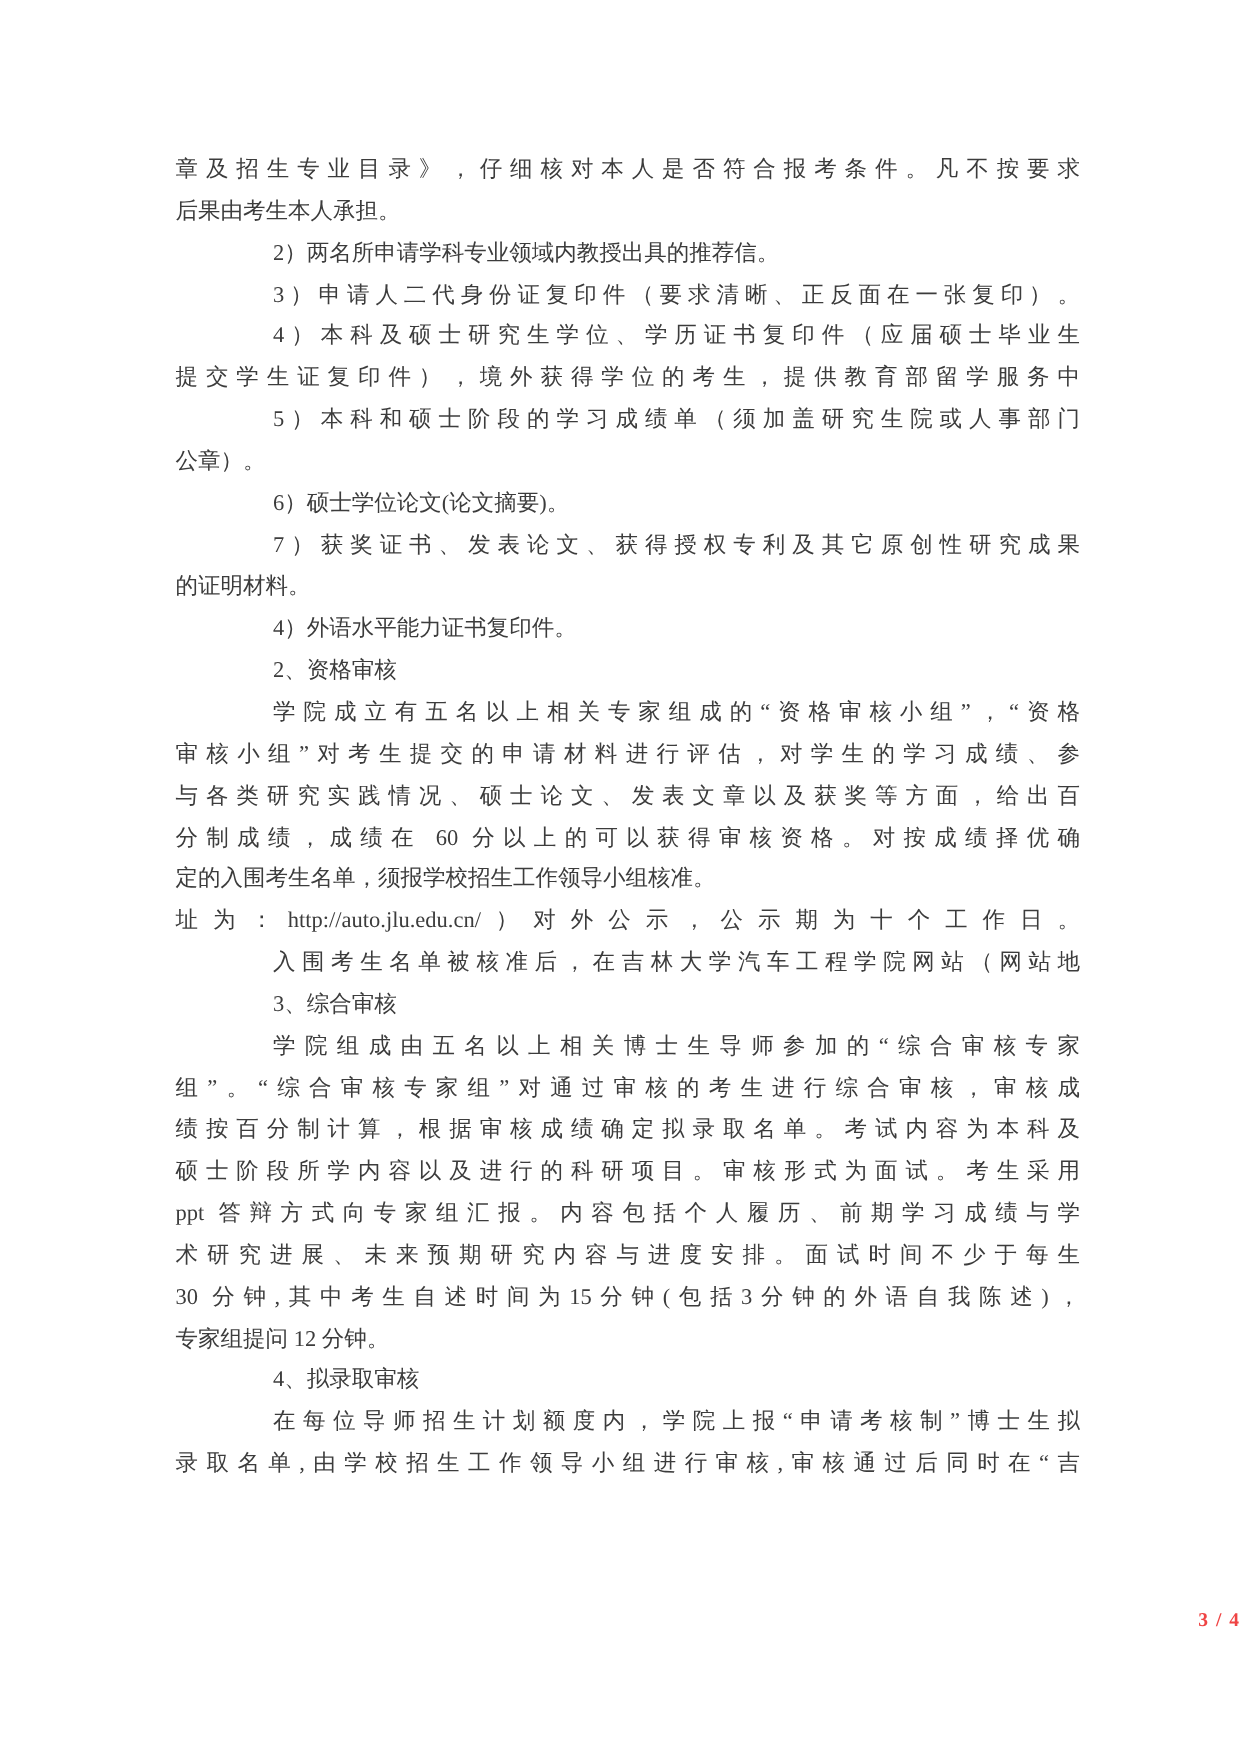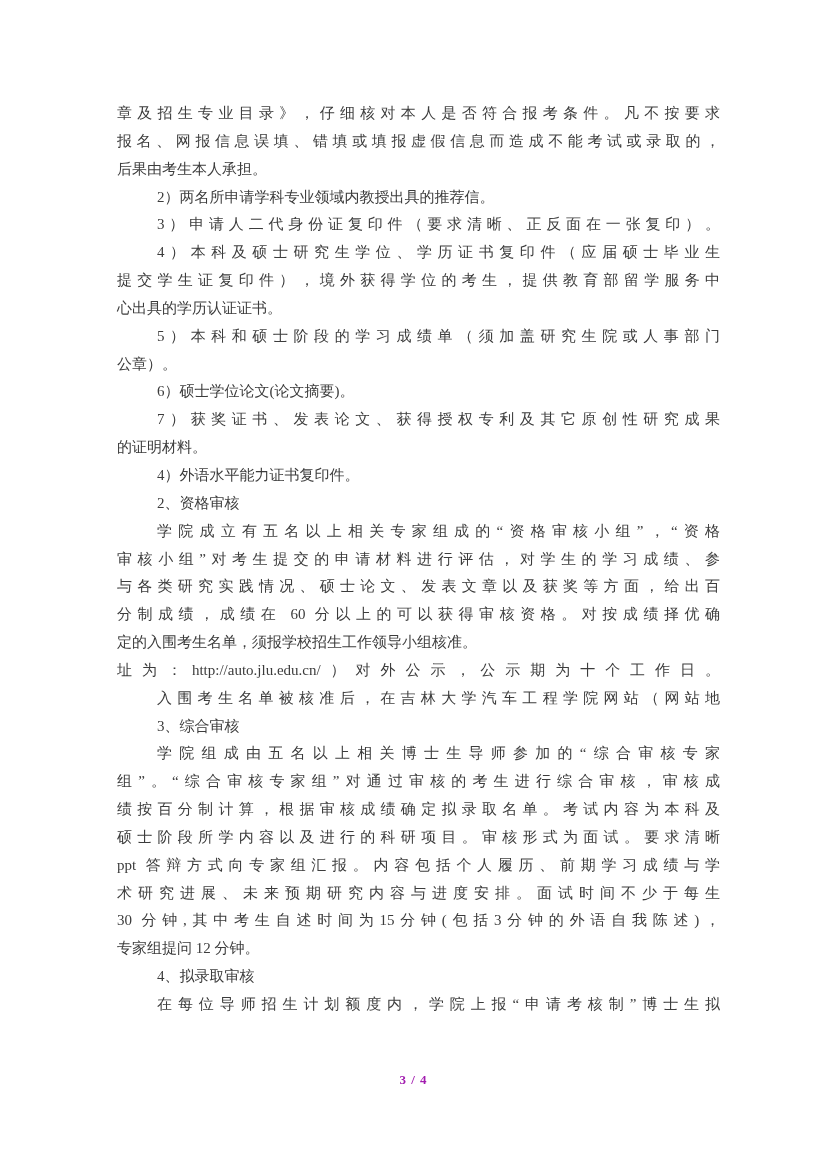--- a/index.html
+++ b/index.html
@@ -27,67 +27,67 @@
     white-space: normal;
     overflow: visible;
   }
   .doc-line.just {
     text-align: justify;
     text-align-last: justify;
     text-justify: inter-character;
   }
   .doc-line.indent {
     text-indent: 40px;
+    margin-left: 25px;
   }
   .page-footer {
     position: absolute;
     top: 1072px;
     left: 0;
     width: 100%;
-    text-align: center;
+    text-align: right;
     font-size: 13px;
     font-weight: bold;
-    color: #a21caf;
+    color: #ef4444;
     letter-spacing: 1px;
     font-family: "Liberation Serif", "DejaVu Serif", serif;
   }
 </style>
 </head>
 <body>
 
 <div class="page">
   <div class="doc-body">
       <div class="doc-line just">章及招生专业目录》，仔细核对本人是否符合报考条件。凡不按要求</div>
-      <div class="doc-line just">报名、网报信息误填、错填或填报虚假信息而造成不能考试或录取的，</div>
       <div class="doc-line">后果由考生本人承担。</div>
       <div class="doc-line indent">2）两名所申请学科专业领域内教授出具的推荐信。</div>
       <div class="doc-line indent just">3）申请人二代身份证复印件（要求清晰、正反面在一张复印）。</div>
       <div class="doc-line indent just">4）本科及硕士研究生学位、学历证书复印件（应届硕士毕业生</div>
       <div class="doc-line just">提交学生证复印件），境外获得学位的考生，提供教育部留学服务中</div>
-      <div class="doc-line">心出具的学历认证证书。</div>
       <div class="doc-line indent just">5）本科和硕士阶段的学习成绩单（须加盖研究生院或人事部门</div>
       <div class="doc-line">公章）。</div>
       <div class="doc-line indent">6）硕士学位论文(论文摘要)。</div>
       <div class="doc-line indent just">7）获奖证书、发表论文、获得授权专利及其它原创性研究成果</div>
       <div class="doc-line">的证明材料。</div>
       <div class="doc-line indent">4）外语水平能力证书复印件。</div>
       <div class="doc-line indent">2、资格审核</div>
       <div class="doc-line indent just">学院成立有五名以上相关专家组成的“资格审核小组”，“资格</div>
       <div class="doc-line just">审核小组”对考生提交的申请材料进行评估，对学生的学习成绩、参</div>
       <div class="doc-line just">与各类研究实践情况、硕士论文、发表文章以及获奖等方面，给出百</div>
       <div class="doc-line just">分制成绩，成绩在 60 分以上的可以获得审核资格。对按成绩择优确</div>
       <div class="doc-line">定的入围考生名单，须报学校招生工作领导小组核准。</div>
       <div class="doc-line just">址为：http://auto.jlu.edu.cn/）对外公示，公示期为十个工作日。</div>
       <div class="doc-line indent just">入围考生名单被核准后，在吉林大学汽车工程学院网站（网站地</div>
       <div class="doc-line indent">3、综合审核</div>
       <div class="doc-line indent just">学院组成由五名以上相关博士生导师参加的“综合审核专家</div>
       <div class="doc-line just">组”。“综合审核专家组”对通过审核的考生进行综合审核，审核成</div>
       <div class="doc-line just">绩按百分制计算，根据审核成绩确定拟录取名单。考试内容为本科及</div>
-      <div class="doc-line just">硕士阶段所学内容以及进行的科研项目。审核形式为面试。要求清晰</div>
+      <div class="doc-line just">硕士阶段所学内容以及进行的科研项目。审核形式为面试。考生采用</div>
       <div class="doc-line just">ppt 答辩方式向专家组汇报。内容包括个人履历、前期学习成绩与学</div>
       <div class="doc-line just">术研究进展、未来预期研究内容与进度安排。面试时间不少于每生</div>
       <div class="doc-line just">30 分钟,其中考生自述时间为15分钟(包括3分钟的外语自我陈述)，</div>
       <div class="doc-line">专家组提问 12 分钟。</div>
       <div class="doc-line indent">4、拟录取审核</div>
       <div class="doc-line indent just">在每位导师招生计划额度内，学院上报“申请考核制”博士生拟</div>
+      <div class="doc-line just">录取名单,由学校招生工作领导小组进行审核,审核通过后同时在“吉</div>
     </div>
   <div class="page-footer">3 / 4</div>
 </div>
 
 </body></html>

